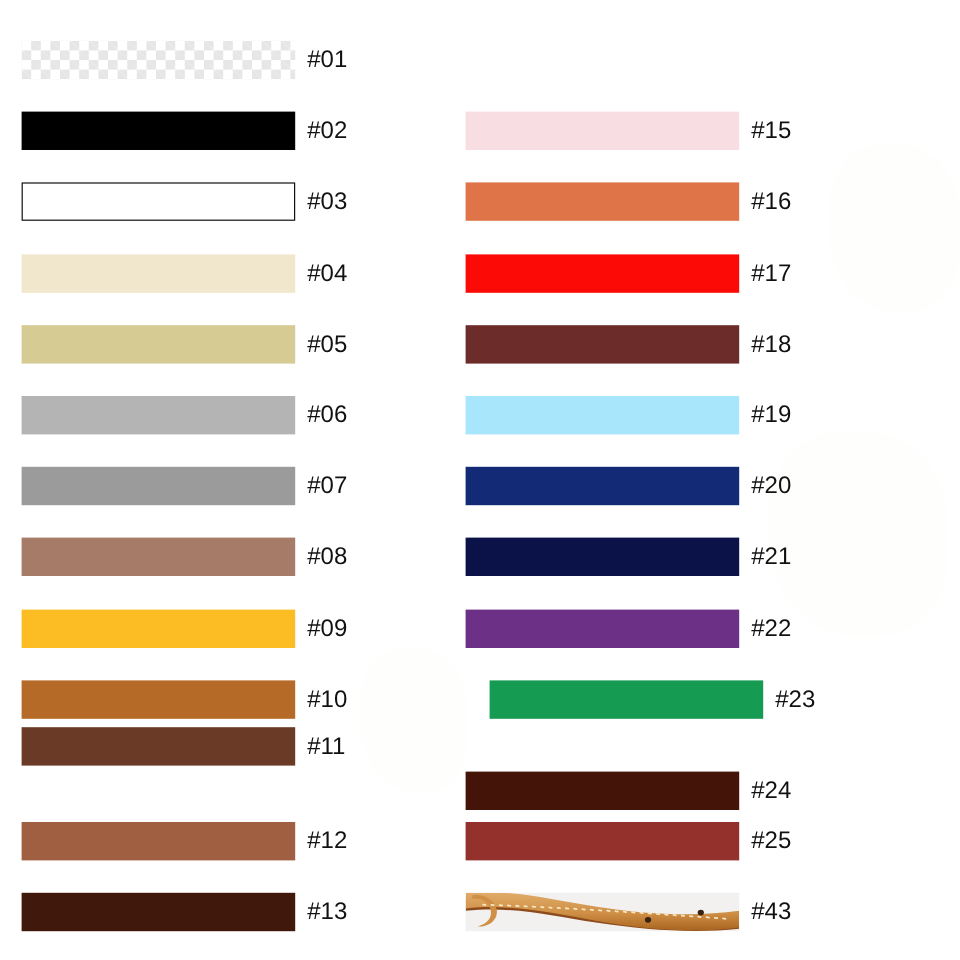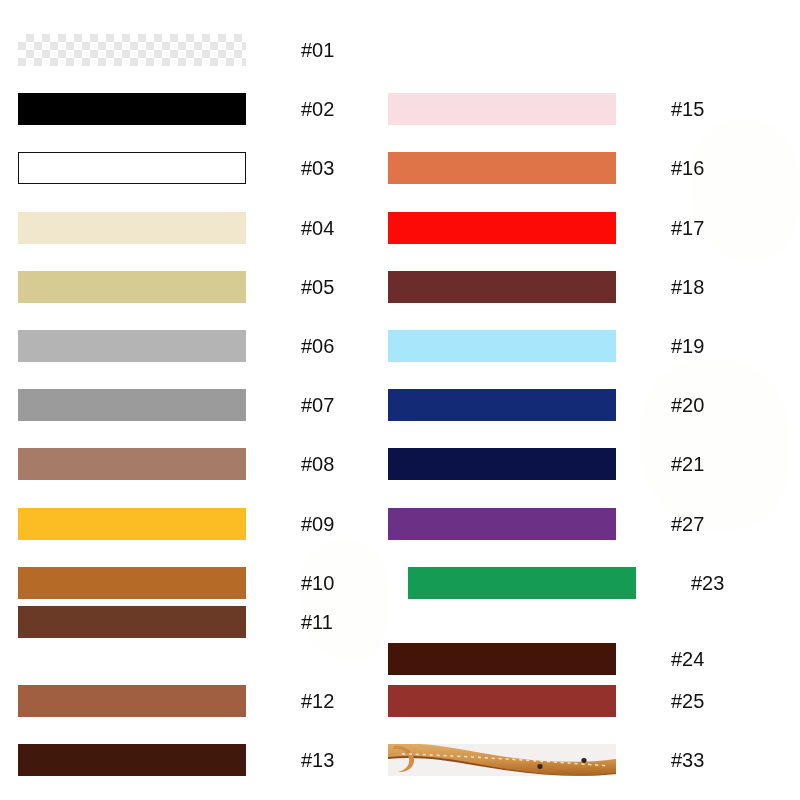--- a/index.html
+++ b/index.html
@@ -31,21 +31,20 @@
     border-radius: 40% 45% 38% 50%;
   }
   .bg-wm-1 { left: 640px; top: 360px; width: 150px; height: 170px; }
   .bg-wm-2 { left: 690px; top: 120px; width: 110px; height: 140px; }
   .bg-wm-3 { left: 300px; top: 540px; width: 90px;  height: 120px; }
 
   .swatch-row {
     position: absolute;
     display: flex;
     align-items: center;
-    gap: 45px;
   }
 
   .swatch {
     width: 228px;
     height: 32px;
     box-sizing: border-box;
     flex: 0 0 auto;
   }
 
   .swatch-label {
@@ -164,21 +163,21 @@
     <div class="swatch-row" style="left: 388px; top: 389.2px;">
       <div class="swatch" title="#20" style="background: rgb(19, 43, 118);"></div>
       <span class="swatch-label">#20</span>
     </div>
     <div class="swatch-row" style="left: 388px; top: 448.4px;">
       <div class="swatch" title="#21" style="background: rgb(10, 18, 72);"></div>
       <span class="swatch-label">#21</span>
     </div>
     <div class="swatch-row" style="left: 388px; top: 507.6px;">
       <div class="swatch" title="#22" style="background: rgb(109, 48, 135);"></div>
-      <span class="swatch-label">#27</span>
+      <span class="swatch-label">#22</span>
     </div>
     <div class="swatch-row" style="left: 388px; top: 566.8px; padding-left: 20px;">
       <div class="swatch" title="#23" style="background: rgb(22, 155, 83);"></div>
       <span class="swatch-label">#23</span>
     </div>
     <div class="swatch-row" style="left: 388px; top: 643px;">
       <div class="swatch" title="#24" style="background: rgb(68, 20, 9);"></div>
       <span class="swatch-label">#24</span>
     </div>
     <div class="swatch-row" style="left: 388px; top: 685.2px;">
@@ -226,15 +225,15 @@
           <rect x="179.51724137931035" y="18.077461071358073" width="3.4" height="1.5" rx="0.6" fill="#f6e6c4" transform="rotate(9 179.51724137931035 18.077461071358073)"></rect>
           <rect x="186.41379310344826" y="18.552682728009092" width="3.4" height="1.5" rx="0.6" fill="#f6e6c4" transform="rotate(9 186.41379310344826 18.552682728009092)"></rect>
           <rect x="193.31034482758622" y="19.03268156234394" width="3.4" height="1.5" rx="0.6" fill="#f6e6c4" transform="rotate(9 193.31034482758622 19.03268156234394)"></rect>
           <rect x="200.20689655172413" y="19.517319036494584" width="3.4" height="1.5" rx="0.6" fill="#f6e6c4" transform="rotate(9 200.20689655172413 19.517319036494584)"></rect>
           <rect x="207.10344827586206" y="20.0064656403347" width="3.4" height="1.5" rx="0.6" fill="#f6e6c4" transform="rotate(9 207.10344827586206 20.0064656403347)"></rect>
           <rect x="214" y="20.5" width="3.4" height="1.5" rx="0.6" fill="#f6e6c4" transform="rotate(9 214 20.5)"></rect>
           <ellipse cx="152" cy="22.5" rx="2.6" ry="2.4" fill="#3a2210"></ellipse>
           <ellipse cx="196" cy="16.5" rx="2.6" ry="2.4" fill="#3a2210"></ellipse>
         </svg>
       </div>
-      <span class="swatch-label">#33</span>
+      <span class="swatch-label">#43</span>
     </div>
   </div>
 
 </body></html>

